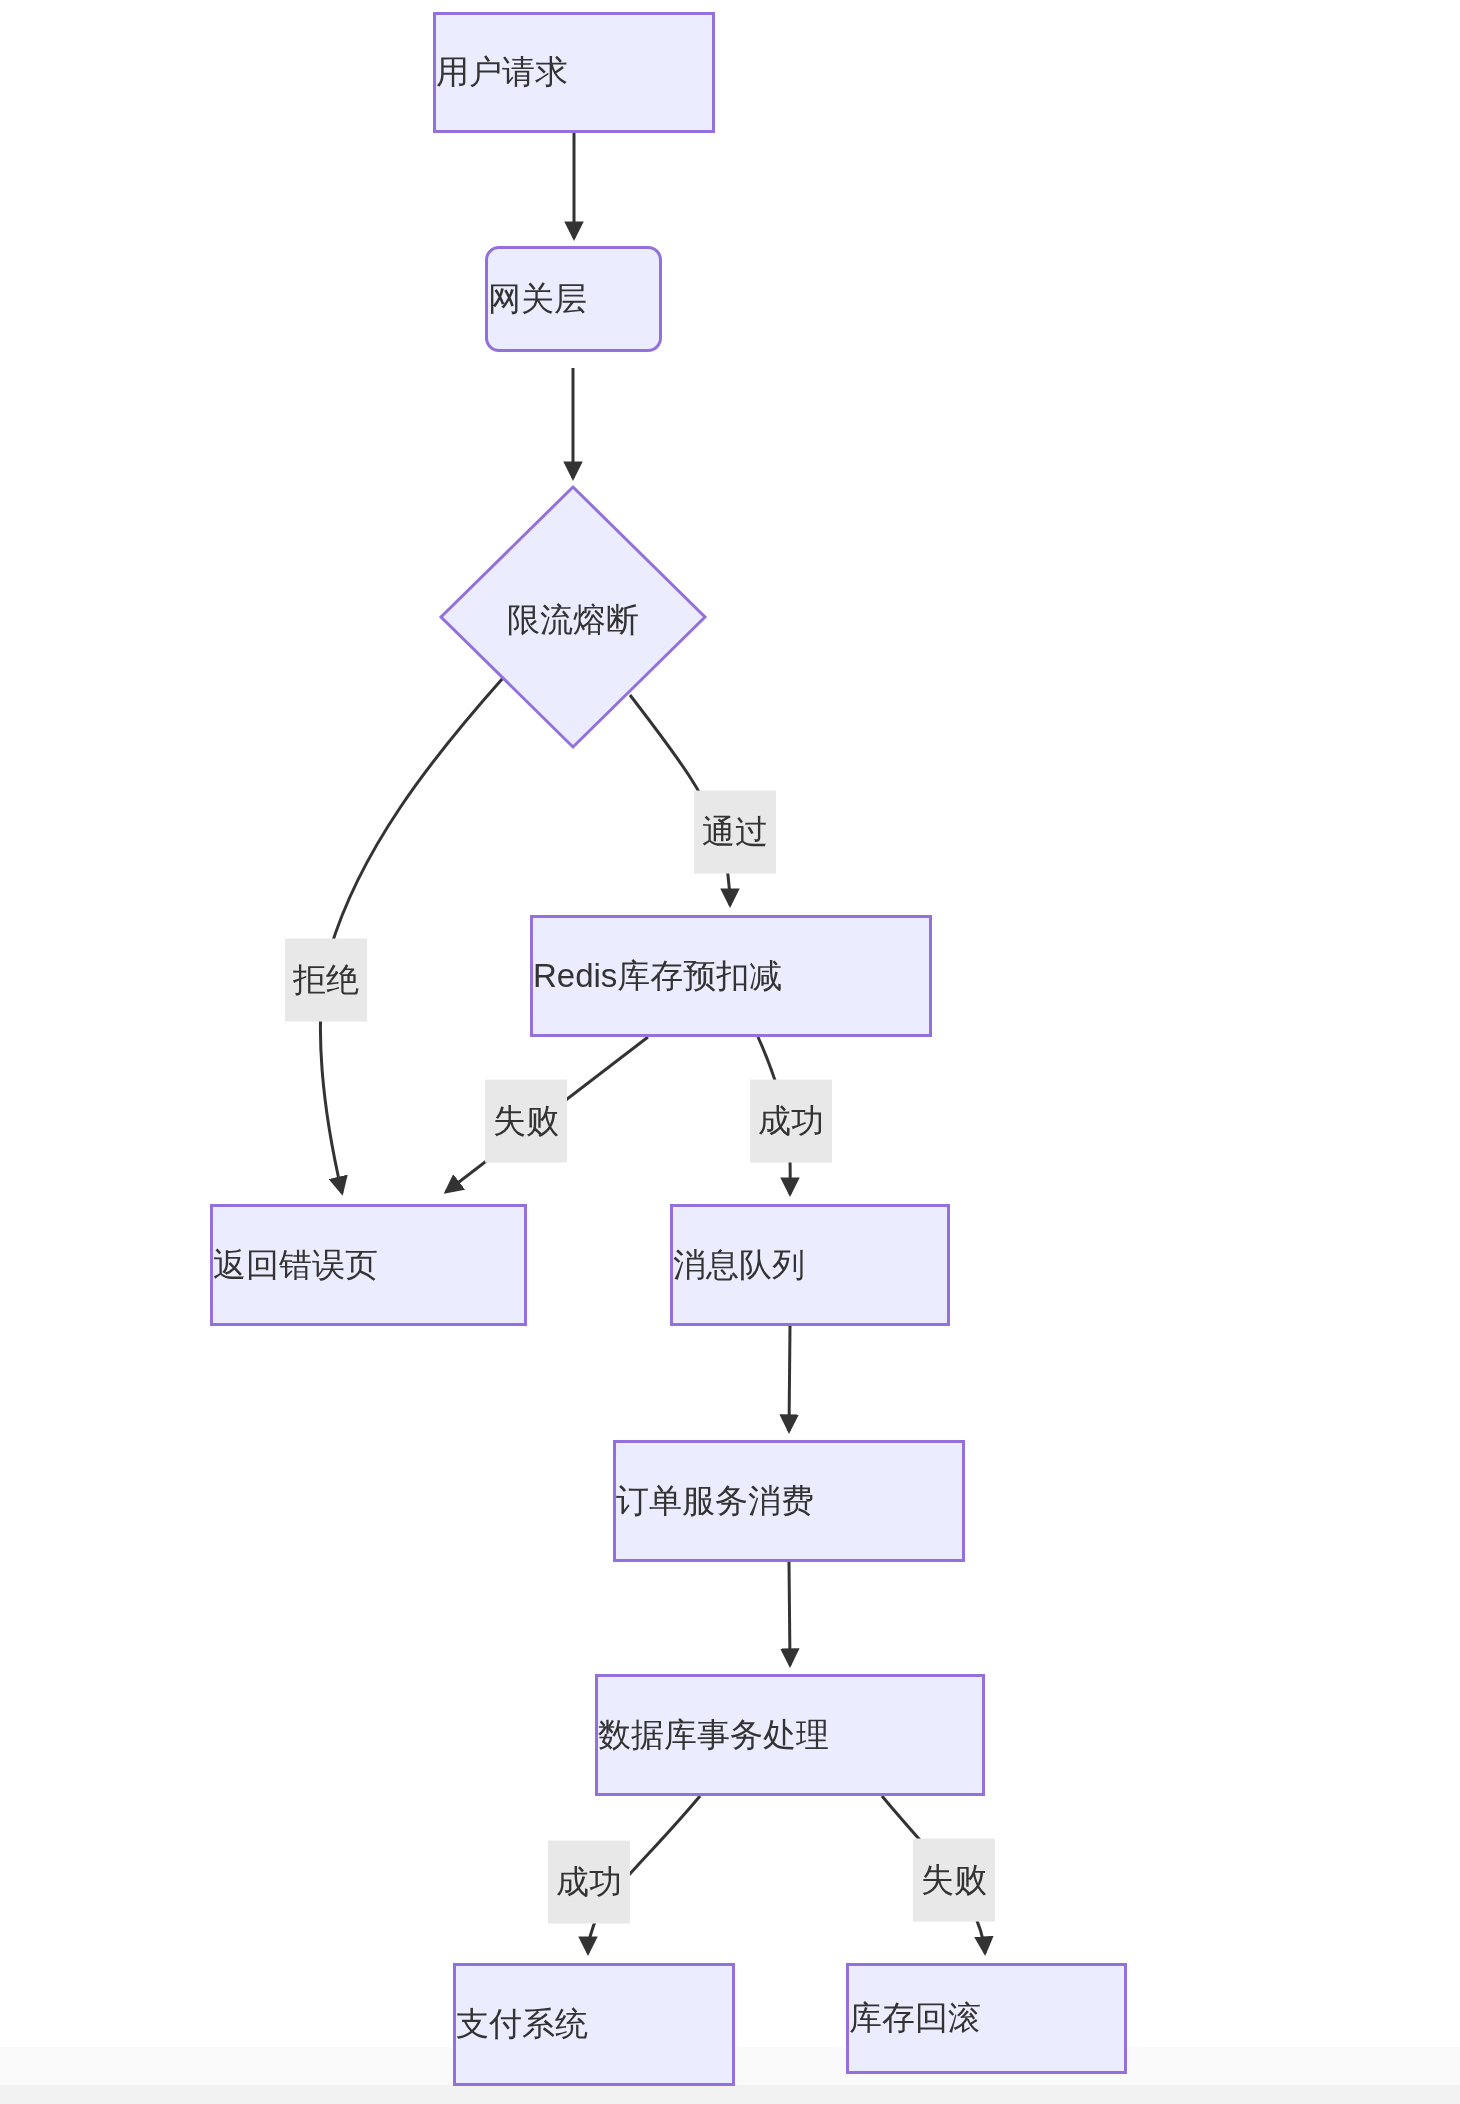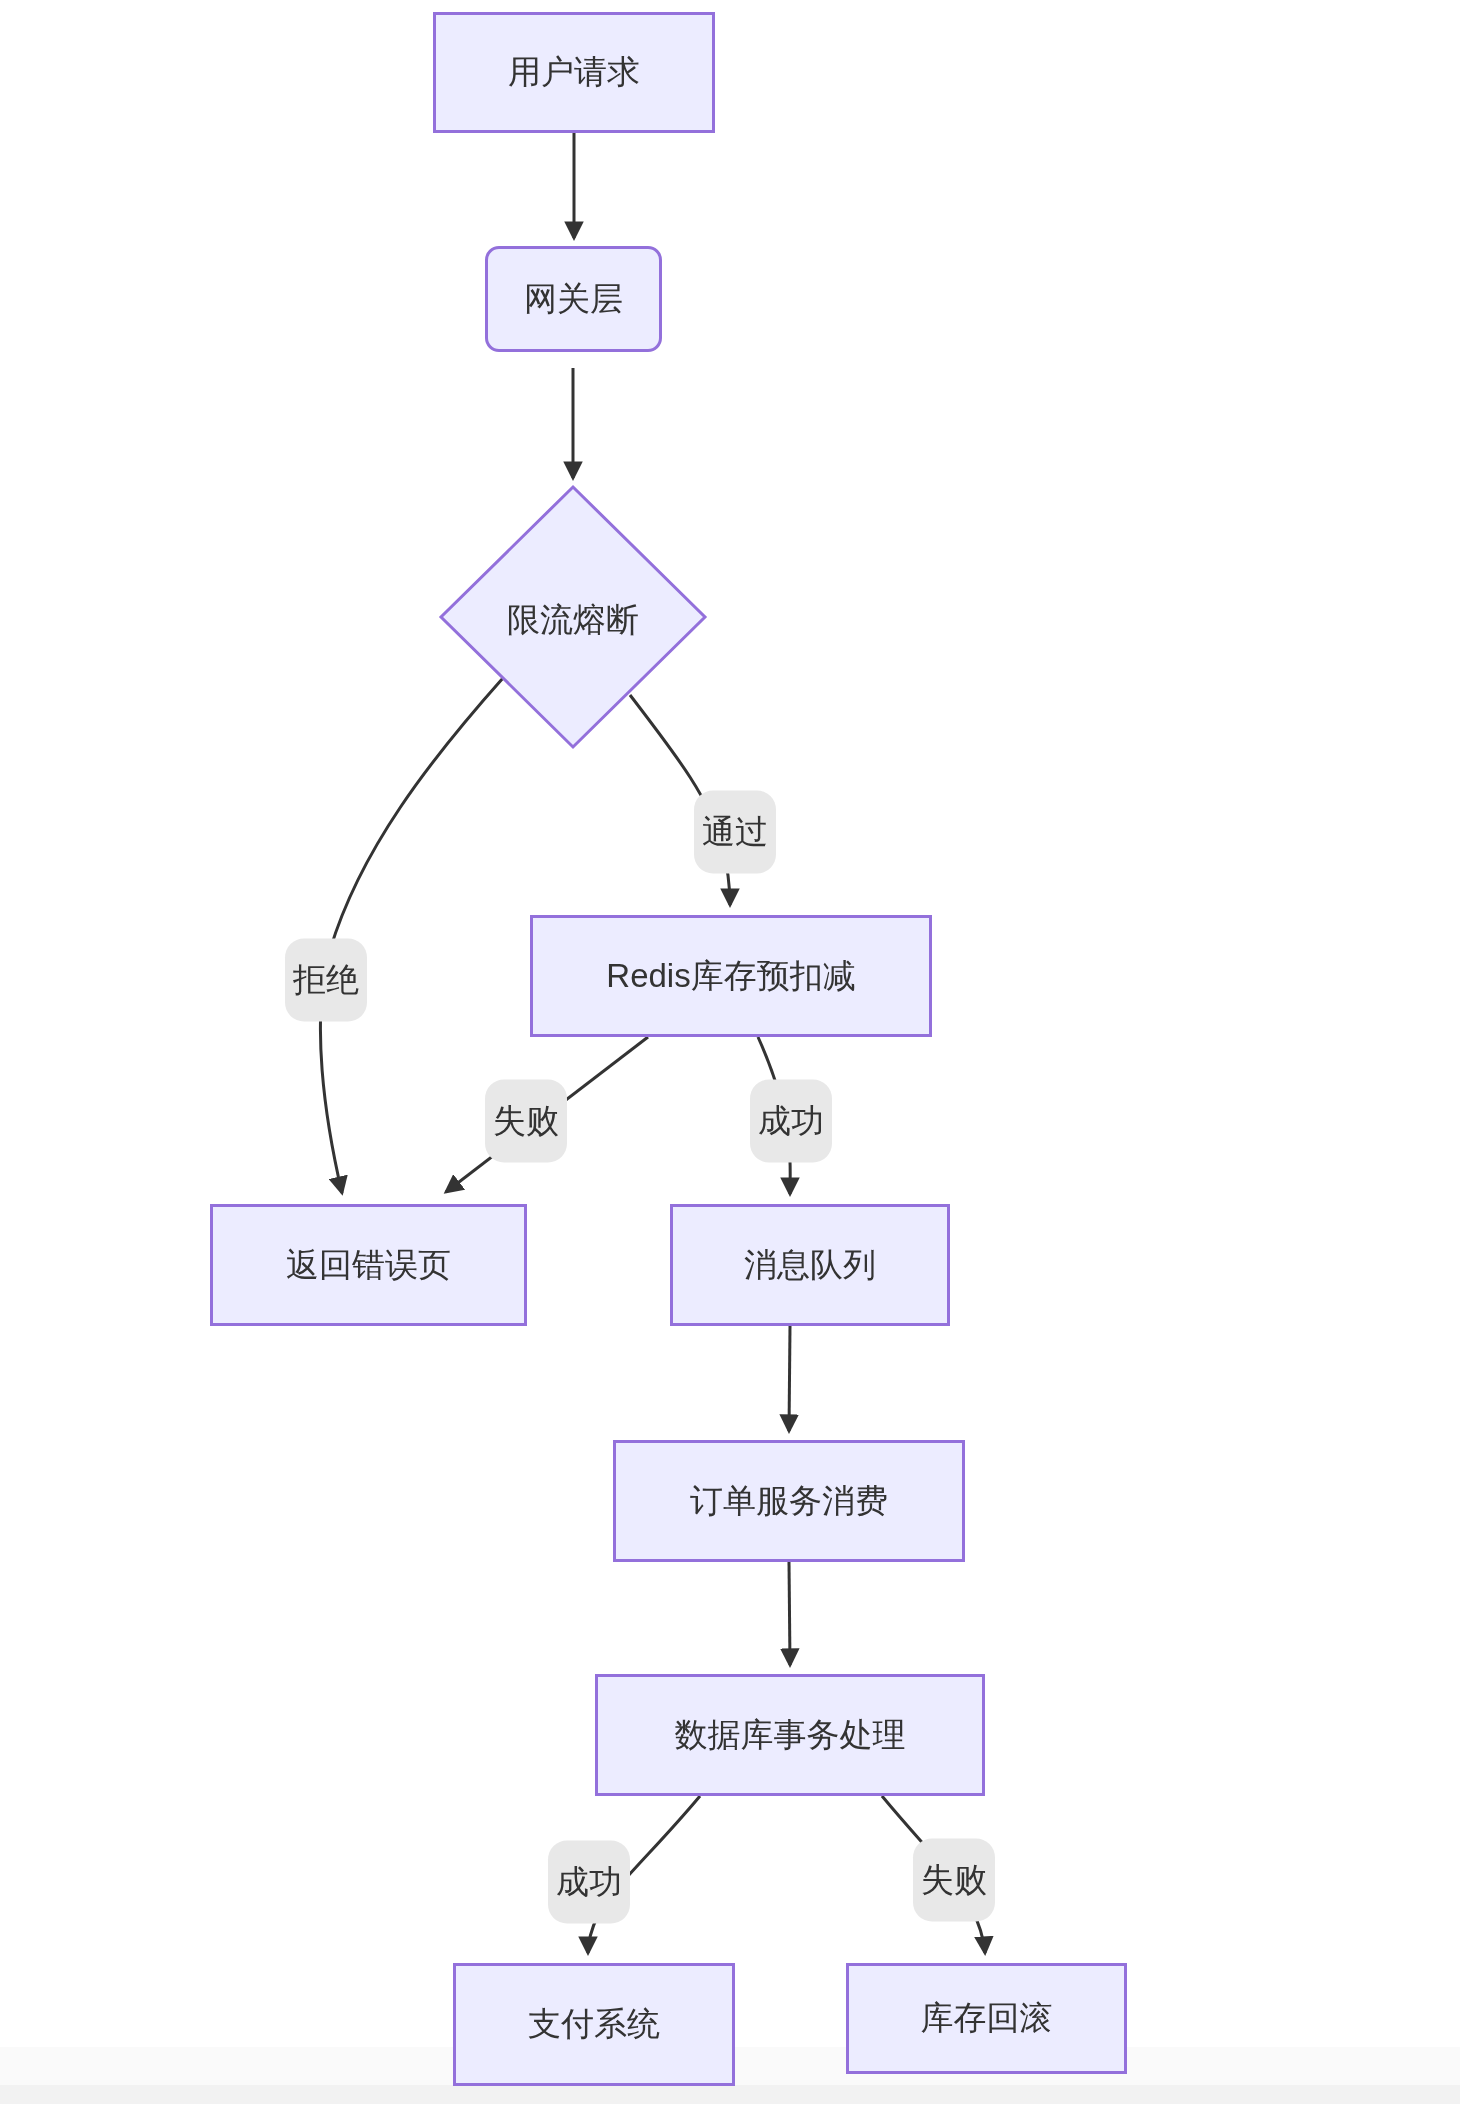--- a/index.html
+++ b/index.html
@@ -22,40 +22,39 @@
   .strip.s1{top:2047px;height:38px;background:#fafafa;}
   .strip.s2{top:2085px;height:19px;background:#f2f2f2;}
   svg.edges{position:absolute;left:0;top:0;z-index:1;}
   svg.edges path.edge{stroke:var(--edge);stroke-width:3;fill:none;}
   svg.edges polygon.diamond{fill:var(--node_fill);stroke:var(--node_border);stroke-width:3;}
   .node{
     position:absolute;z-index:2;
     background:var(--node_fill);
     border:3px solid var(--node_border);
     box-sizing:border-box;
-    display:flex;align-items:center;justify-content:center;
+    display:flex;align-items:center;
     color:var(--text);
     font-size:33px;
     text-align:center;
   }
   .node.rounded{border-radius:14px;}
   .diamond-label{
     position:absolute;z-index:2;
     color:var(--text);font-size:33px;text-align:center;
   }
   .edge-label{
     position:absolute;z-index:3;
     transform:translate(-50%,-50%);
     background:var(--label_bg);
     color:var(--text);
     font-size:33px;
     padding:20px 8px;
     line-height:1.3;
     white-space:nowrap;
-    border-radius:19px;
   }
 </style>
 </head>
 <body>
 
 <div class="canvas">
 
   <div class="strip s1"></div>
   <div class="strip s2"></div>
 

